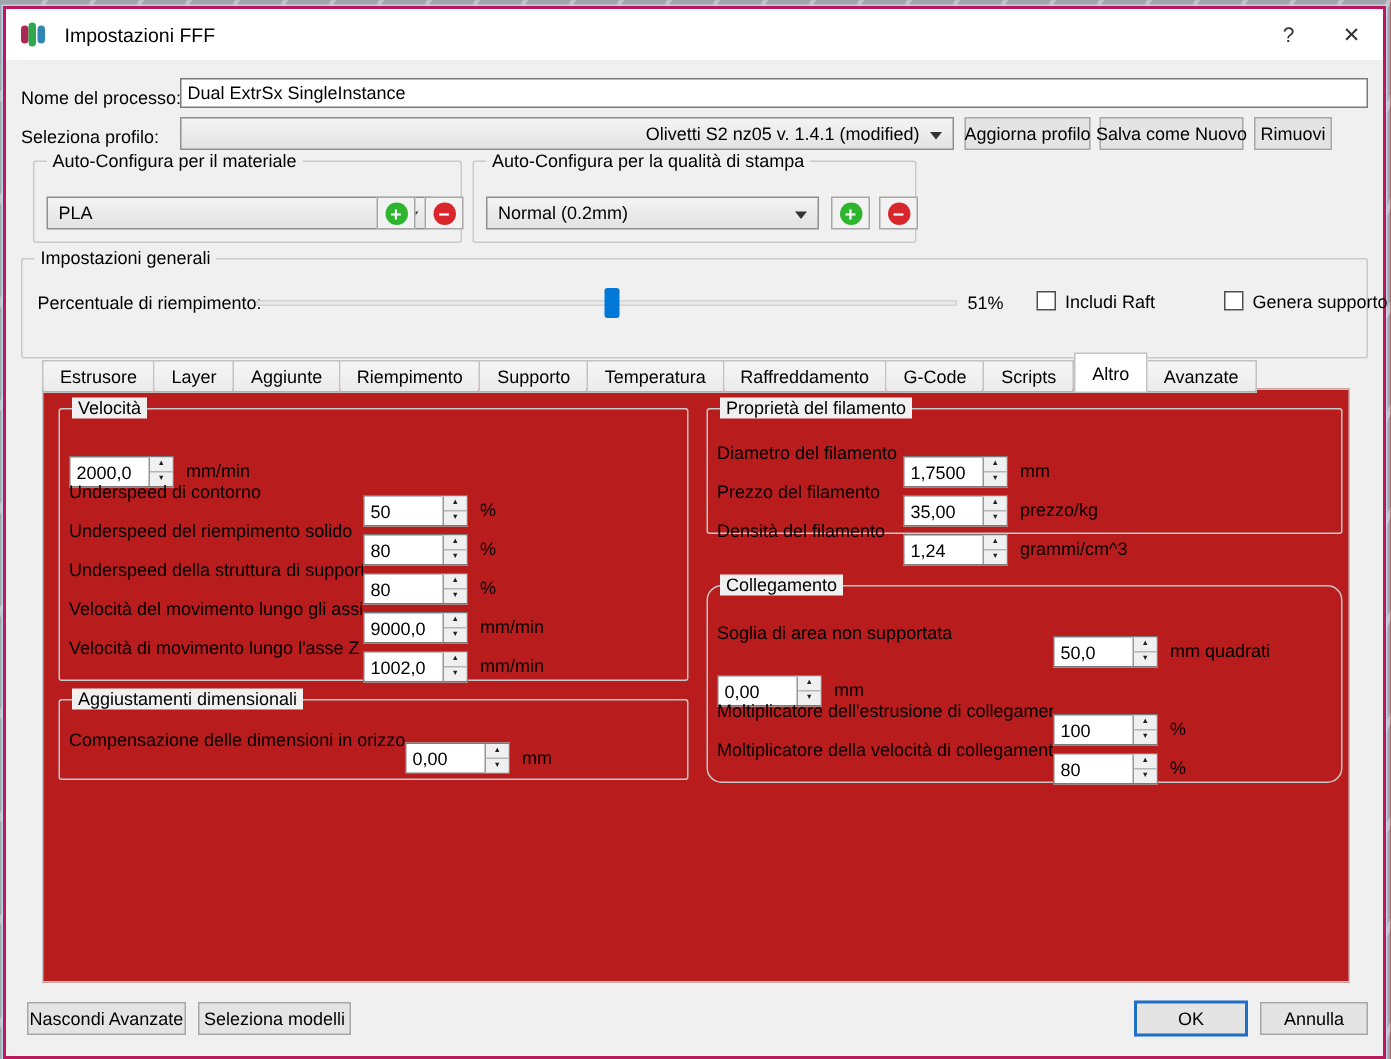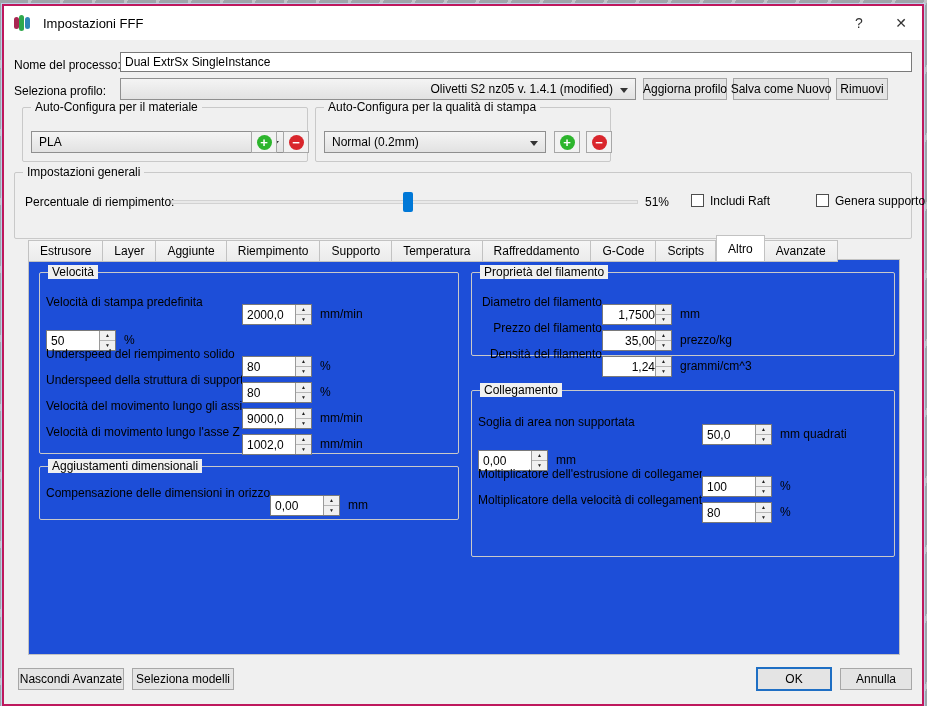--- a/index.html
+++ b/index.html
@@ -42,21 +42,21 @@
     vertical-align:-2px;margin-right:6px;box-sizing:border-box;}
   
   .slider-track{position:absolute;height:4px;background:#e9e9e9;border:1px solid #d2d2d2;box-sizing:border-box;}
   .slider-handle{position:absolute;width:10px;height:20px;background:#0078d7;border-radius:2px;}
   
   .tabbar{position:absolute;display:flex;align-items:flex-end;z-index:3;}
   .tab{height:20px;padding:0 11px;display:flex;align-items:center;
     background:linear-gradient(#f5f5f5,#ebebeb);border:1px solid #c2c2c2;border-left:none;}
   .tab:first-child{border-left:1px solid #c2c2c2;}
   .tab.selected{height:25px;background:#fff;border-left:1px solid #c2c2c2;position:relative;z-index:4;}
-  .tabpanel{position:absolute;border:1px solid #c2c2c2;background:#1d4ed8;box-sizing:border-box;z-index:2;}
+  .tabpanel{position:absolute;border:1px solid #c2c2c2;background:#b91c1c;box-sizing:border-box;z-index:2;}
   
   .spin-row{display:flex;align-items:center;height:26px;padding-left:6px;}
   .spin-label{width:var(--lw);white-space:nowrap;overflow:hidden;}
   .spinbox{display:flex;width:70px;height:21px;border:1px solid #7a7a7a;background:#fff;box-sizing:border-box;margin-top:24px;}
   .spin-value{flex:1;padding:3px 0 0 4px;overflow:hidden;white-space:nowrap;}
   .spin-buttons{width:15px;border-left:1px solid #9a9a9a;display:flex;flex-direction:column;background:#f0f0f0;}
   .spin-up,.spin-down{flex:1;display:flex;align-items:center;justify-content:center;font-size:5px;color:#222;}
   .spin-down{border-top:1px solid #b5b5b5;}
   .spin-unit{margin-left:8px;white-space:nowrap;margin-top:24px;}
 </style>
@@ -145,31 +145,31 @@
       <div class="tab">Scripts</div>
       <div class="tab selected">Altro</div>
       <div class="tab">Avanzate</div>
     </div>
   <div class="tabpanel" style="left:24px;top:253px;width:872px;height:396px;">
 
     <div class="group" style="left:10px;top:12px;width:420px;height:182px;">
       <div class="group-title">Velocità</div>
       <div style="padding-top:16px;--lw:196px;">
           <div class="spin-row">
-            <span class="spin-label">Velocità di stampa predefinita</span>
             <span class="spinbox">
               <span class="spin-value">2000,0</span>
               <span class="spin-buttons">
                 <span class="spin-up">▲</span>
                 <span class="spin-down">▼</span>
               </span>
             </span>
             <span class="spin-unit">mm/min</span>
           </div>
           <div class="spin-row">
+            <span class="spin-label">Underspeed di contorno</span>
             <span class="spinbox">
               <span class="spin-value">50</span>
               <span class="spin-buttons">
                 <span class="spin-up">▲</span>
                 <span class="spin-down">▼</span>
               </span>
             </span>
             <span class="spin-unit">%</span>
           </div>
           <div class="spin-row">
@@ -229,21 +229,21 @@
               <span class="spin-buttons">
                 <span class="spin-up">▲</span>
                 <span class="spin-down">▼</span>
               </span>
             </span>
             <span class="spin-unit">mm</span>
           </div>
         </div>
     </div>
 
-    <div class="group" style="left:442px;top:12px;width:424px;height:84px;text-align:right;">
+    <div class="group" style="left:442px;top:12px;width:424px;height:84px;">
       <div class="group-title">Proprietà del filamento</div>
       <div style="padding-top:16px;--lw:124px;">
           <div class="spin-row">
             <span class="spin-label">Diametro del filamento</span>
             <span class="spinbox">
               <span class="spin-value">1,7500</span>
               <span class="spin-buttons">
                 <span class="spin-up">▲</span>
                 <span class="spin-down">▼</span>
               </span>
@@ -268,21 +268,21 @@
               <span class="spin-buttons">
                 <span class="spin-up">▲</span>
                 <span class="spin-down">▼</span>
               </span>
             </span>
             <span class="spin-unit">grammi/cm^3</span>
           </div>
         </div>
     </div>
 
-    <div class="group" style="left:442px;top:130px;width:424px;height:167px;">
+    <div class="group" style="left:442px;top:130px;width:424px;height:132px;border-radius:10px;">
       <div class="group-title">Collegamento</div>
       <div style="padding-top:18px;--lw:224px;">
           <div class="spin-row">
             <span class="spin-label">Soglia di area non supportata</span>
             <span class="spinbox">
               <span class="spin-value">50,0</span>
               <span class="spin-buttons">
                 <span class="spin-up">▲</span>
                 <span class="spin-down">▼</span>
               </span>

